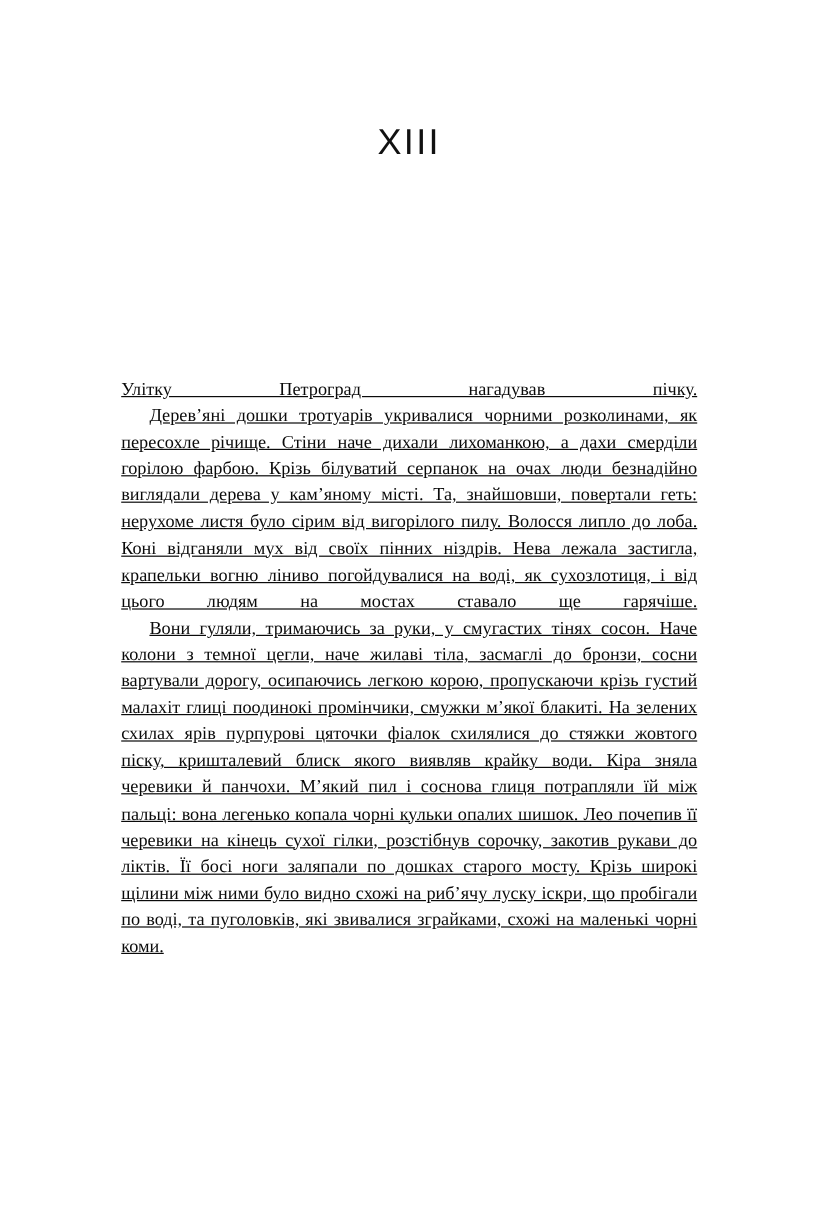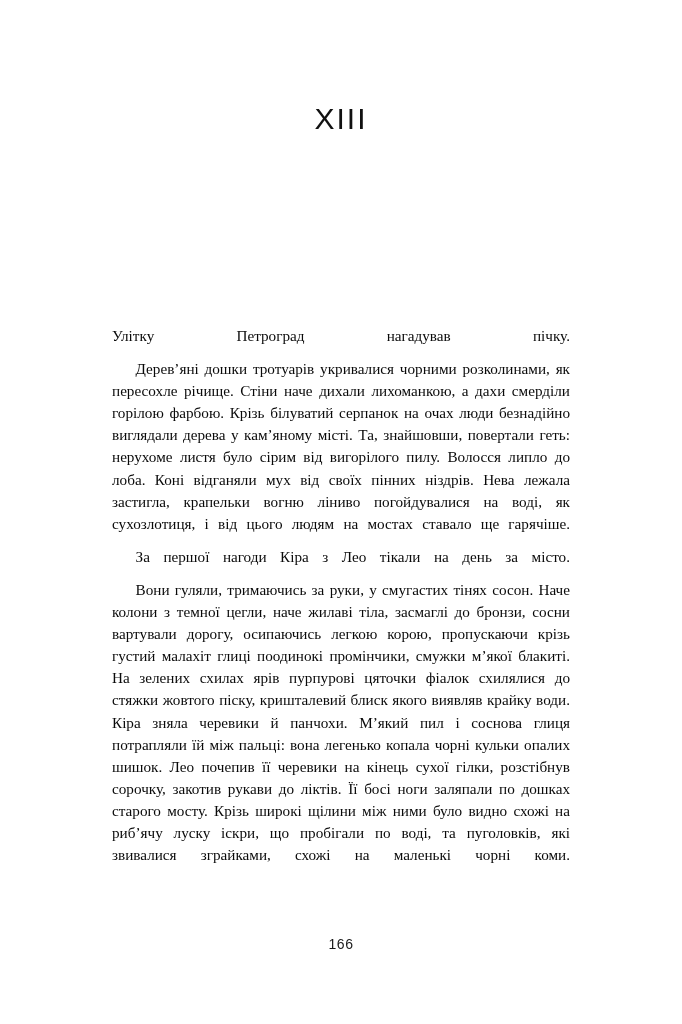--- a/index.html
+++ b/index.html
@@ -47,23 +47,24 @@
     width: 480px;
     font-size: 15.2px;
     line-height: 22.1px;
     text-align: justify;
     text-justify: inter-word;
     color: #0a0a0a;
     -webkit-font-smoothing: antialiased;
   }
 
   .body-text p {
-    margin: 11px;
+    margin: 0;
     text-indent: 0;
     hyphens: manual;
+    text-decoration: underline;
   }
 
   .body-text p.indented {
     text-indent: 1.55em;
   }
 
   
   .body-text p.full-justify {
     text-align-last: justify;
   }
@@ -84,19 +85,17 @@
 </head>
 <body>
 
 <div class="page">
 
   <div class="chapter-heading">XIII</div>
 
   <div class="body-text">
     <p class="full-justify">Улітку Петроград нагадував пічку.</p>
     <p class="indented full-justify">Дерев’яні дошки тротуарів укривалися чорними розколинами, як пересохле річище. Стіни наче дихали лихоманкою, а дахи смерділи горілою фарбою. Крізь білуватий серпанок на очах люди безнадійно виглядали дерева у кам’яному місті. Та, знайшовши, повертали геть: нерухоме листя було сірим від вигорілого пилу. Волосся липло до лоба. Коні відганяли мух від своїх пінних ніздрів. Нева лежала застигла, крапельки вогню ліниво погойдувалися на воді, як сухозлотиця, і від цього людям на мостах ставало ще гарячіше.</p>
-    <p class="indented full-justify">За першої нагоди Кіра з Лео тікали на день за місто.</p>
     <p class="indented full-justify">Вони гуляли, тримаючись за руки, у смугастих тінях сосон. Наче колони з темної цегли, наче жилаві тіла, засмаглі до бронзи, сосни вартували дорогу, осипаючись легкою корою, пропускаючи крізь густий малахіт глиці поодинокі промінчики, смужки м’якої блакиті. На зелених схилах ярів пурпурові цяточки фіалок схилялися до стяжки жовтого піску, кришталевий блиск якого виявляв крайку води. Кіра зняла черевики й панчохи. М’який пил і соснова глиця потрапляли їй між пальці: вона легенько копала чорні кульки опалих шишок. Лео почепив її черевики на кінець сухої гілки, розстібнув сорочку, закотив рукави до ліктів. Її босі ноги заляпали по дошках старого мосту. Крізь широкі щілини між ними було видно схожі на риб’ячу луску іскри, що пробігали по воді, та пуголовків, які звивалися зграйками, схожі на маленькі чорні коми.</p>
   </div>
 
-  <div class="folio">166</div>
 
 </div>
 
 </body></html>

